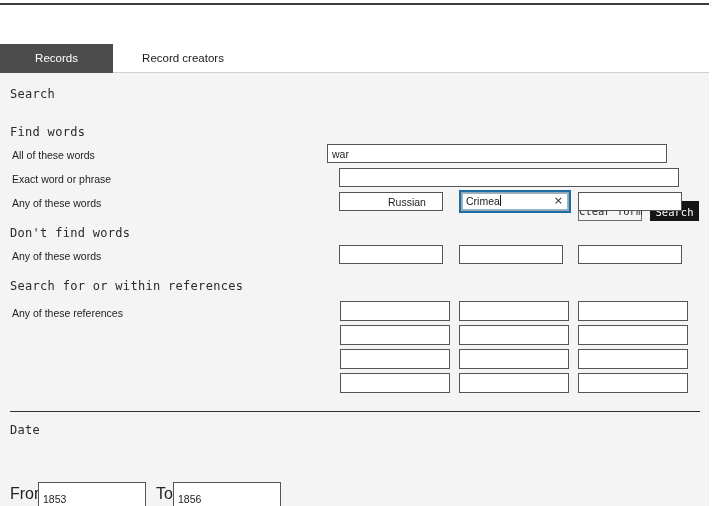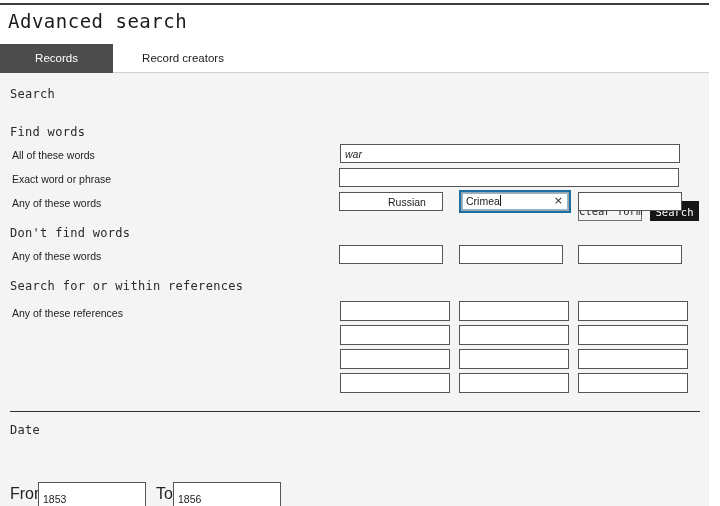--- a/index.html
+++ b/index.html
@@ -287,21 +287,20 @@
     font-family: "Liberation Sans", sans-serif;
   }
 </style>
 </head>
 <body>
 
 <div class="page">
 
   <div class="top-rule"></div>
 
-  <div class="page-title">Advanced search</div>
 
   <div class="tabs">
     <div class="tab active">
       <span>Records</span>
     </div>
     <div class="tab inactive">
       <span>Record creators</span>
     </div>
   </div>
 
@@ -312,21 +311,21 @@
     <div class="btn btn-clear">
       <span>Clear form</span>
     </div>
     <div class="btn btn-search">
       <span>Search</span>
     </div>
 
     <div class="section-heading" style="left:10px; top:52px;">Find words</div>
 
     <div class="field-label" style="left:12px; top:76px;">All of these words</div>
-    <input class="tinput wide" style="left: 340px; top: 71px; font-style: italic;" type="text" value="war">
+    <input class="tinput wide" style="left: 327px; top: 71px;" type="text" value="war">
 
     <div class="field-label" style="left:12px; top:100px;">Exact word or phrase</div>
     <input class="tinput wide" style="left: 339px; top: 95px;" type="text" value="">
 
     <div class="field-label" style="left:12px; top:124px;">Any of these words</div>
 
     <input class="tinput col" style="left: 339px; top: 119px;" type="text" value="Russian">
 
     <div class="focus-wrap" style="left:459px; top:117px; width:112px; height:23px;">
       <div class="inner"></div>

